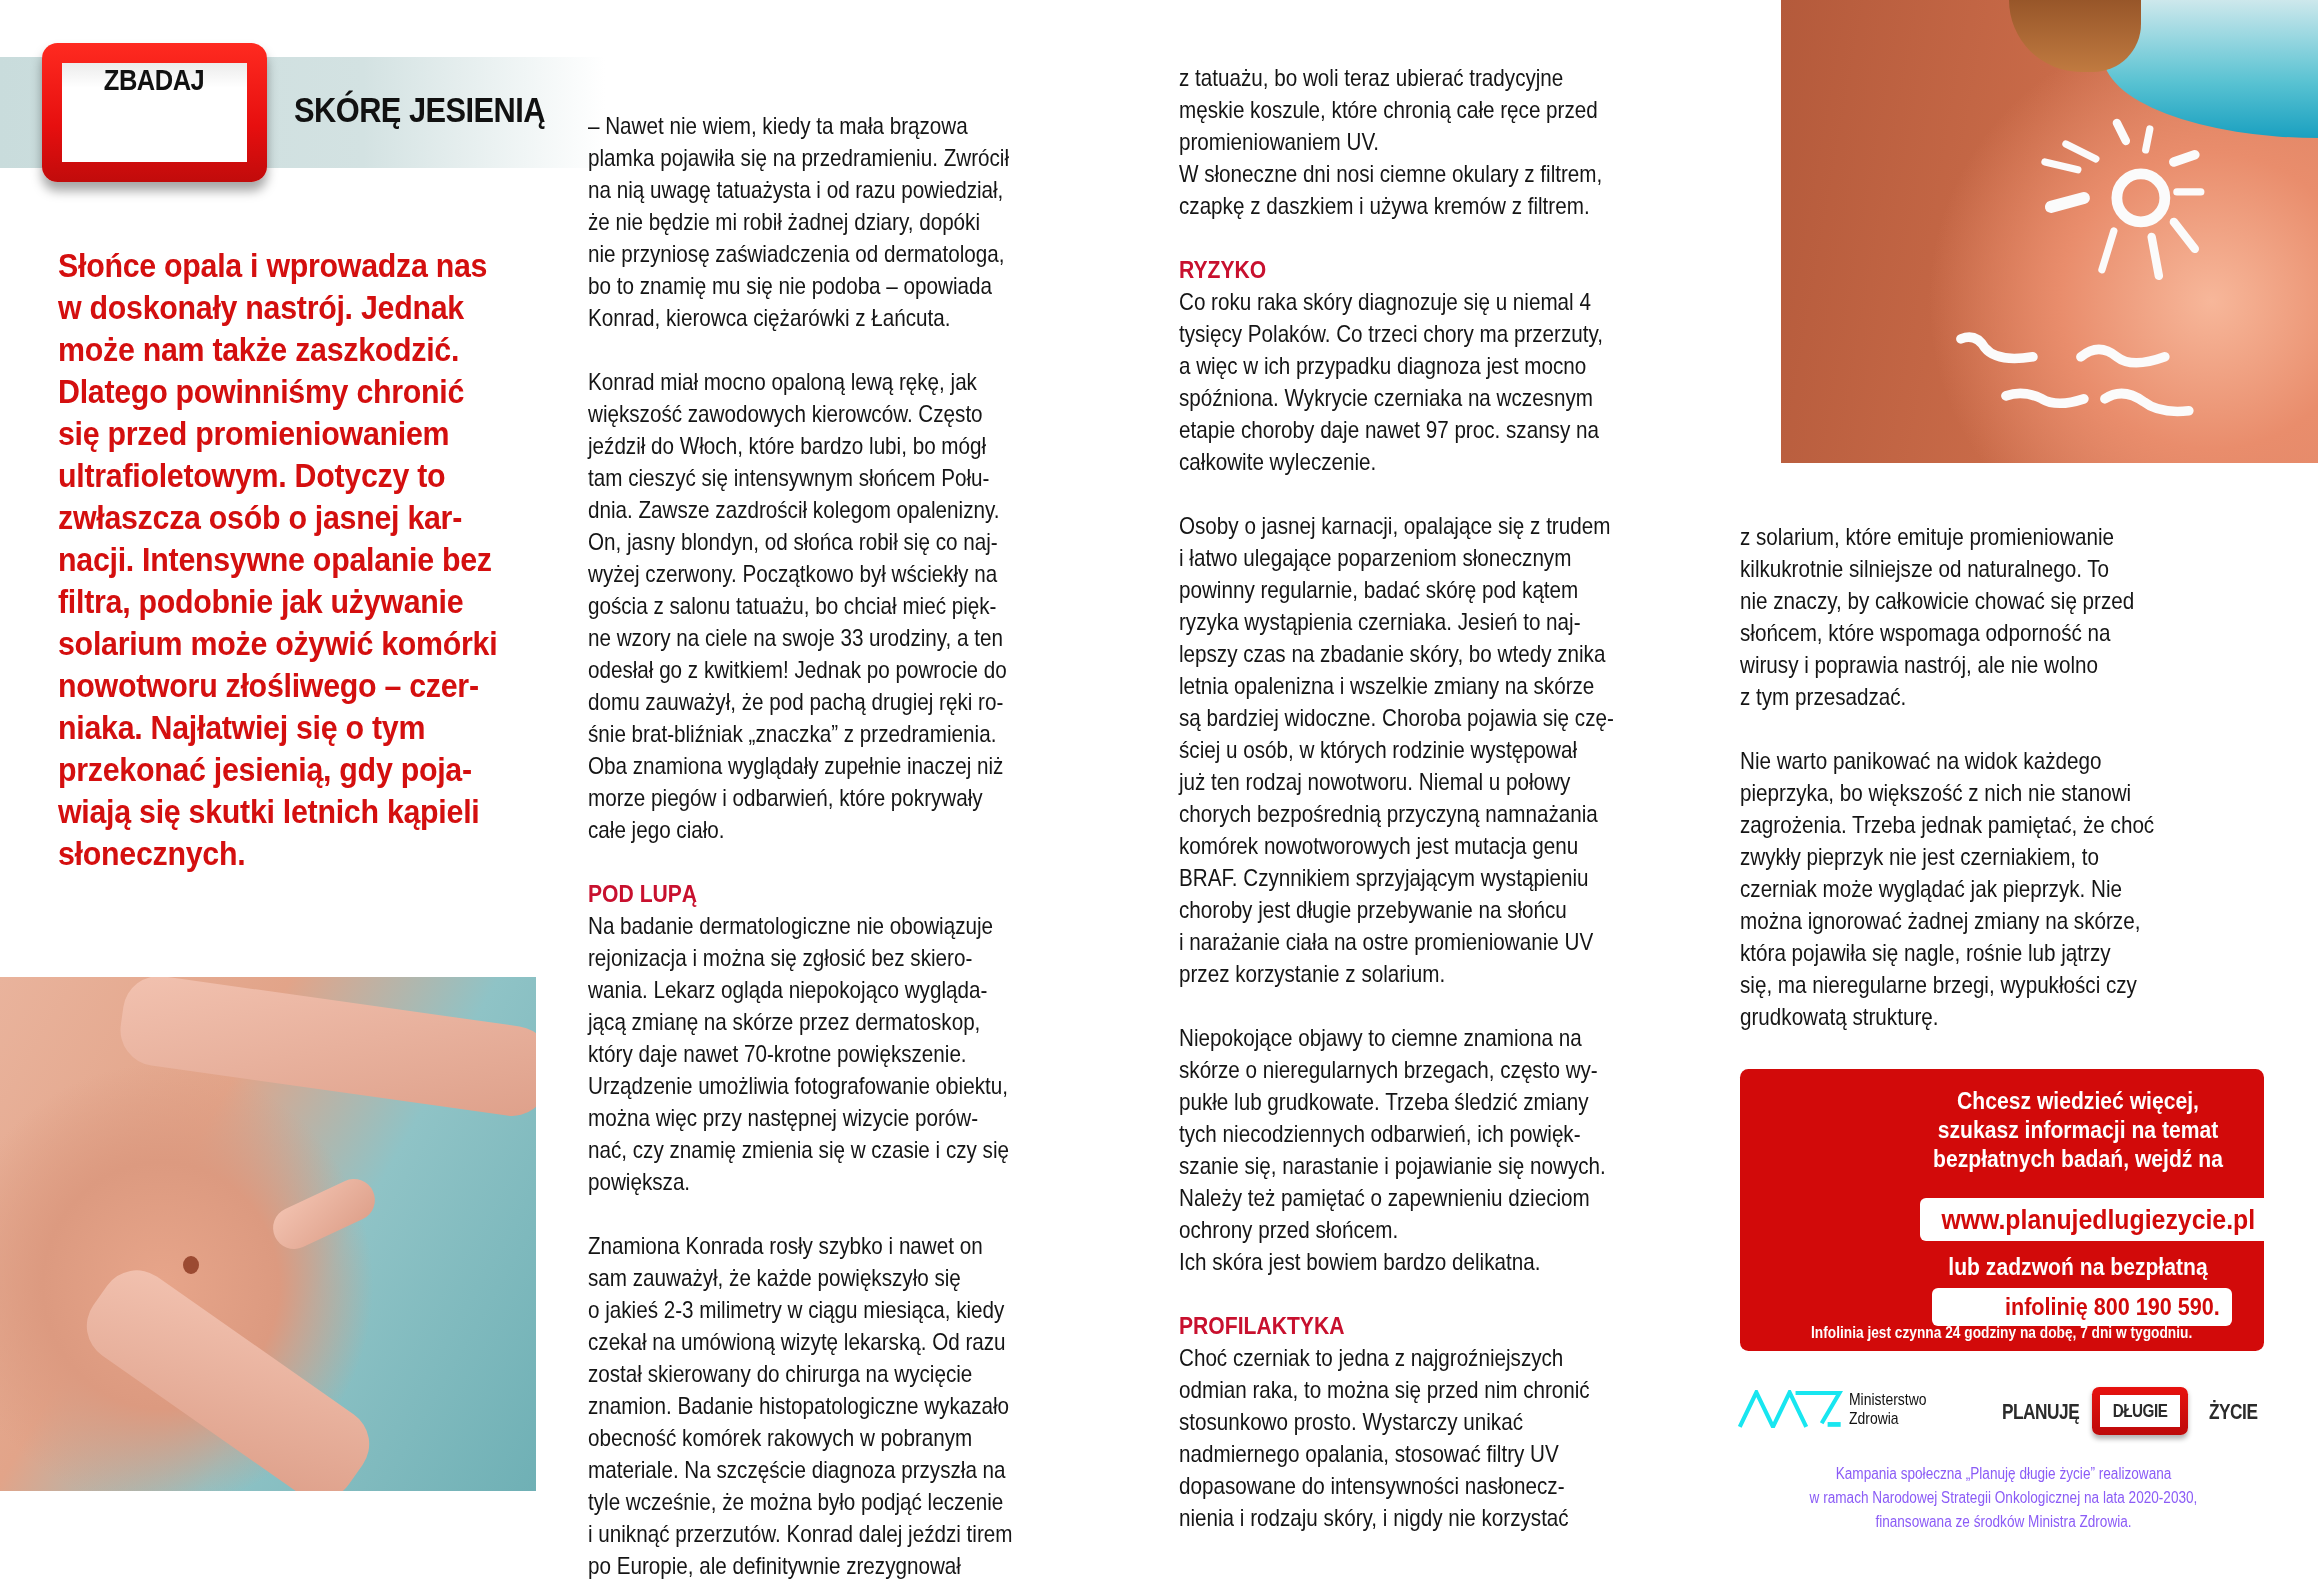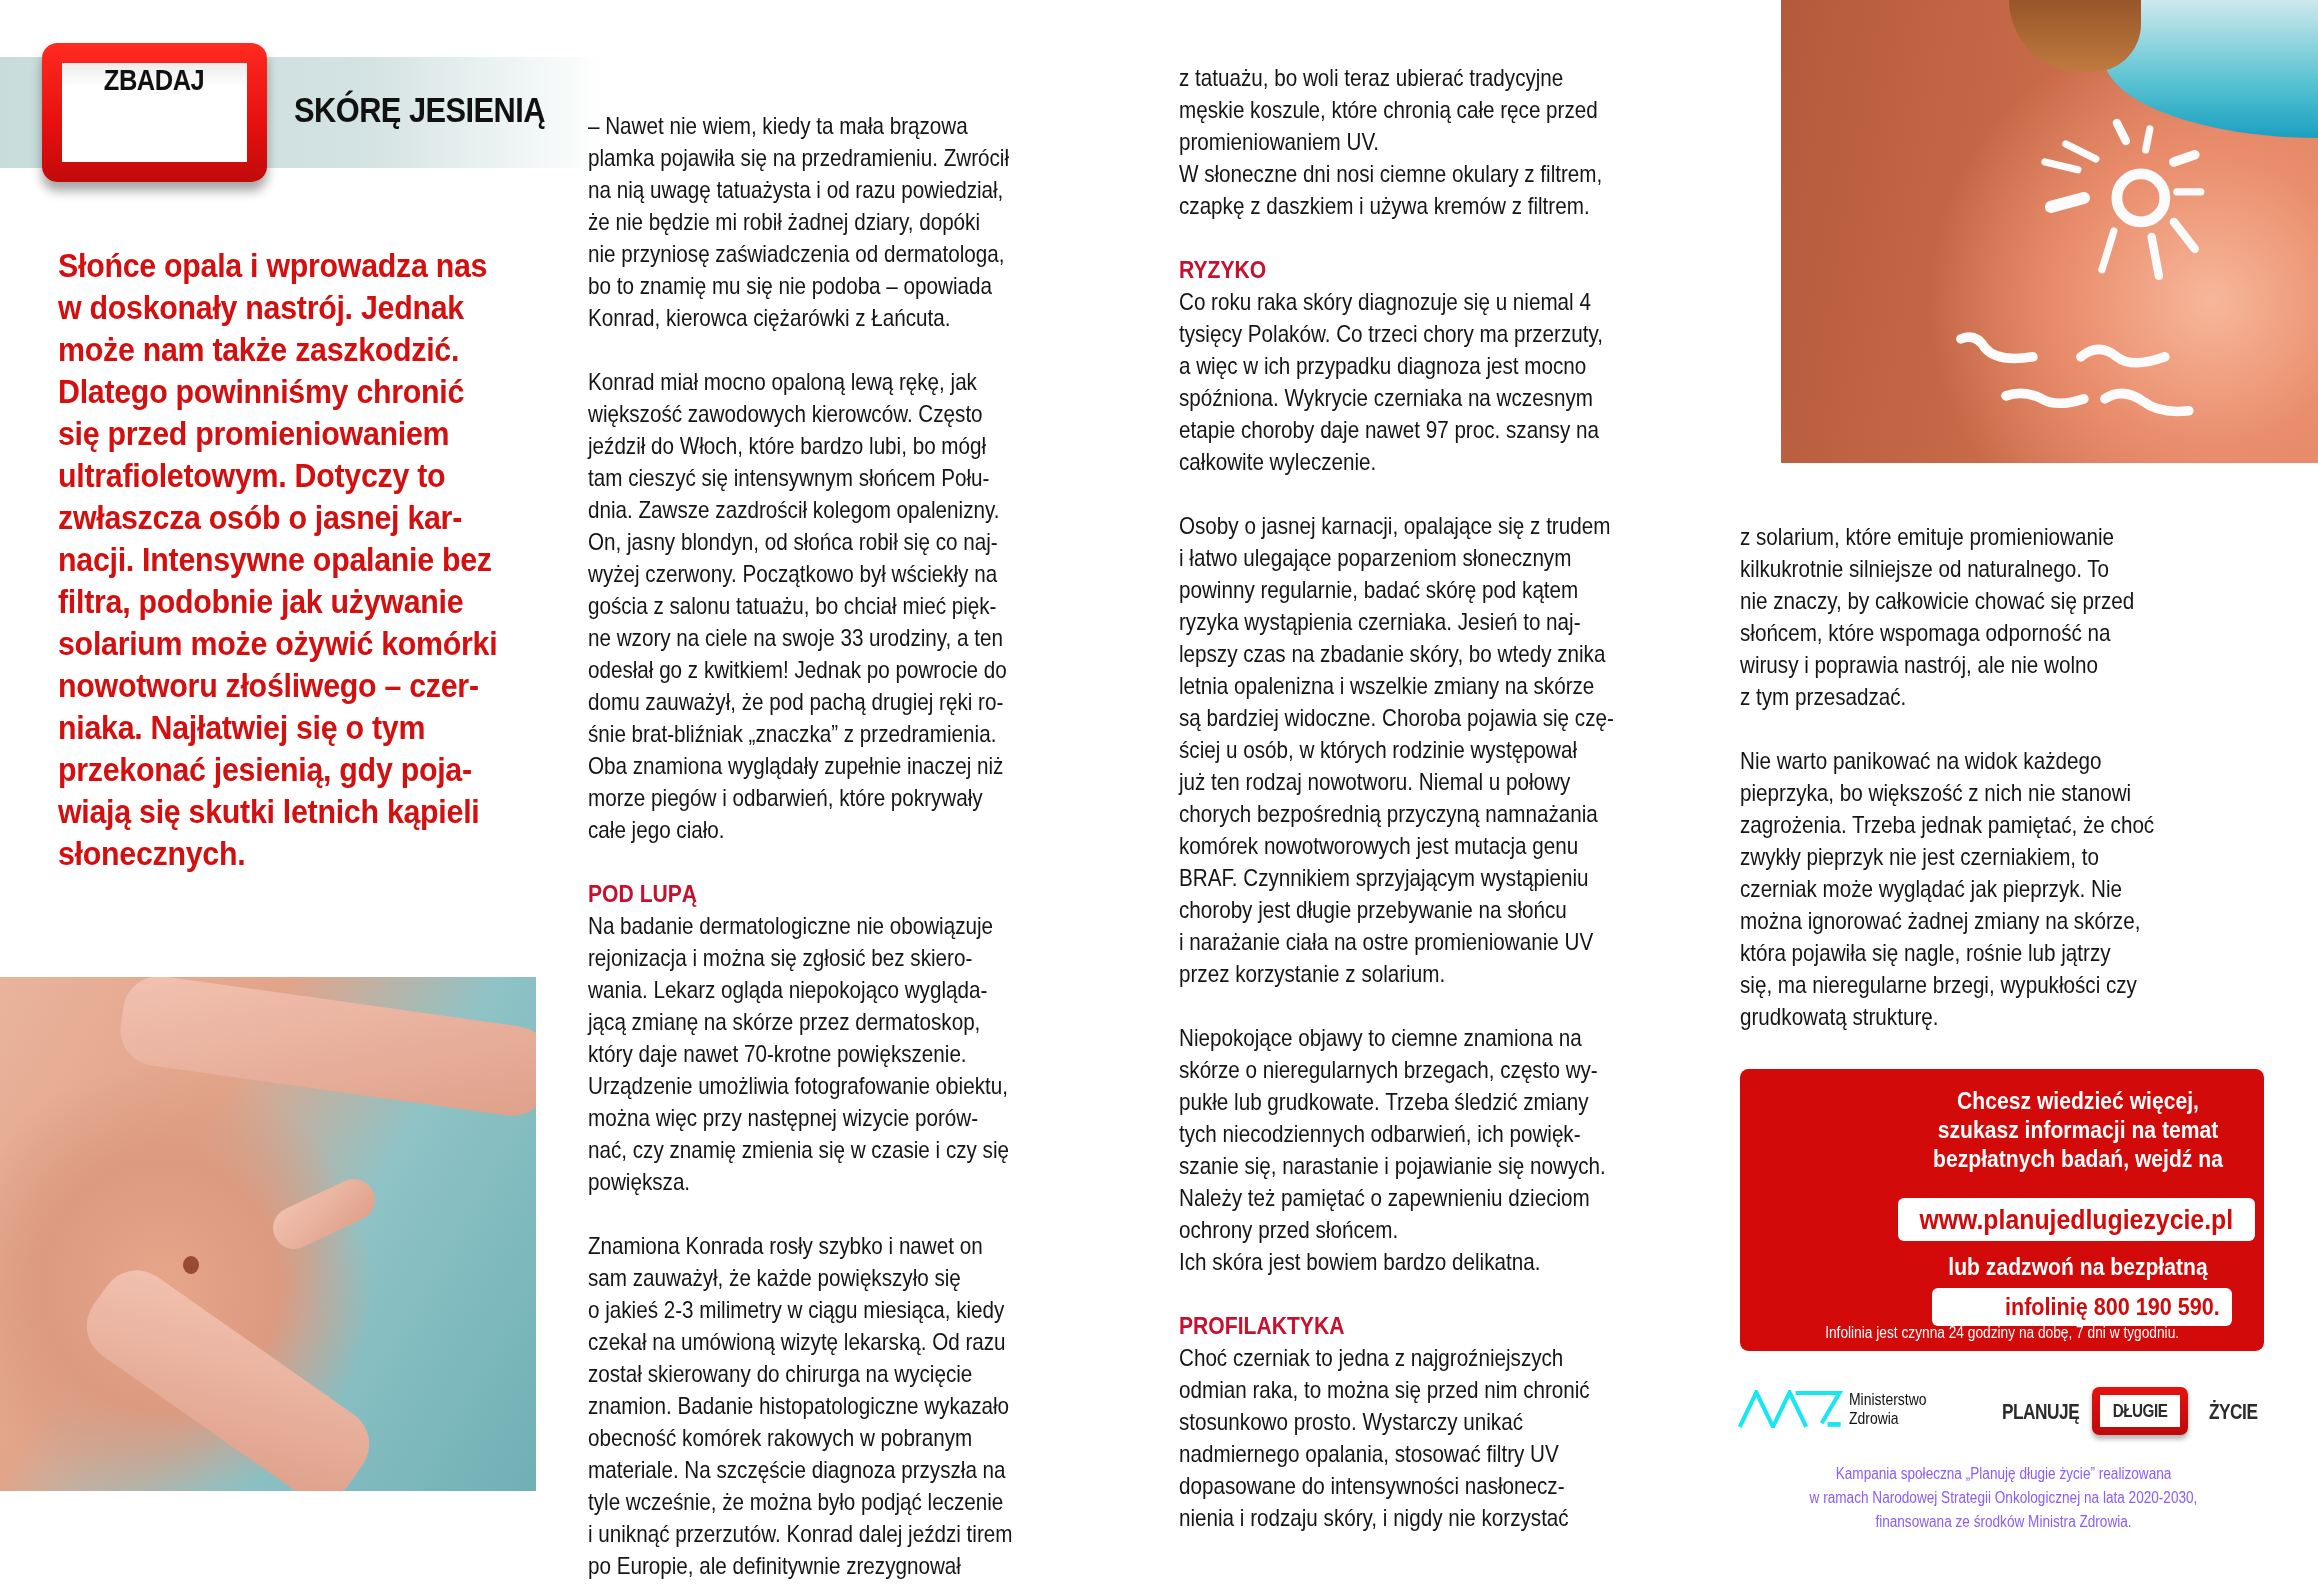--- a/index.html
+++ b/index.html
@@ -36,27 +36,27 @@
   
   .info{left:1740px;top:1069px;width:524px;height:282px;background:#d20a0a;border-radius:8.4px;}
   .tip-card{position:absolute;left:13px;top:13px;width:135px;height:140px;background:#fff;border-radius:6px;}
   .tip-map{position:absolute;left:12px;top:24px;width:111px;height:99px;}
   .tip-letters{position:absolute;left:24px;top:57px;font-weight:bold;font-size:21.6px;color:#e8481a;transform:scaleX(0.85);transform-origin:left;}
   .tip-lines{position:absolute;left:59px;top:54px;font-weight:bold;font-size:7.8px;line-height:10.8px;color:#2633d8;transform:scaleX(0.85);transform-origin:left;}
   .tip-phone{position:absolute;left:59px;top:89px;font-size:13px;font-weight:bold;color:#e8481a;transform:scaleX(0.7);transform-origin:left;white-space:nowrap;}
   .info-text{position:absolute;left:161px;width:354px;text-align:center;color:#fff;font-weight:bold;font-size:24px;line-height:29px;}
   .info-head{top:17px;}
   .info-head span{display:block;white-space:nowrap;transform:scaleX(0.88);}
-  .url-pill{position:absolute;left:158px;top:129px;width:357px;height:43px;background:#fff;border-radius:6px;display:flex;align-items:center;justify-content:center;}
+  .url-pill{position:absolute;left:180px;top:129px;width:357px;height:43px;background:#fff;border-radius:6px;display:flex;align-items:center;justify-content:center;}
   .url-pill span{color:#d20a0a;font-weight:bold;font-size:27.6px;transform:scaleX(0.9);white-space:nowrap;}
   .call{top:183px;}
   .call span{display:block;white-space:nowrap;transform:scaleX(0.88);}
   .phone-pill{position:absolute;left:192px;top:219px;width:300px;height:38px;background:#fff;border-radius:6px;display:flex;align-items:center;justify-content:flex-end;}
   .phone-pill span{color:#d20a0a;font-weight:bold;font-size:24px;transform:scaleX(0.9);white-space:nowrap;}
-  .info-foot{position:absolute;left:0;right:0;top:255px;text-align:center;color:#fff;font-weight:normal;font-size:15.6px;white-space:nowrap;}
+  .info-foot{position:absolute;left:0;right:0;top:255px;text-align:center;color:#fff;font-weight:bold;font-size:15.6px;white-space:nowrap;}
   .info-foot span{display:inline-block;transform:scaleX(0.88);}
   
   .mz-logo{left:1738px;top:1390px;width:210px;height:38px;}
   .mz-text{position:absolute;left:111px;top:0;font-size:17px;line-height:19px;color:#111;transform:scaleX(0.82);transform-origin:left;}
   .pdz-logo{left:2002px;top:1381px;width:264px;height:60px;}
   .pdz-word{position:absolute;top:18px;font-weight:bold;font-size:21.6px;color:#2b2b2b;letter-spacing:-0.6px;transform:scaleX(0.8);transform-origin:left;white-space:nowrap;}
   .pdz-box{position:absolute;left:90px;top:6px;width:96px;height:48px;border-radius:7.2px;background:linear-gradient(180deg,#e7120f,#bd0a0a);box-shadow:0 3.6px 4.8px rgba(0,0,0,0.3);}
   .pdz-box-inner{position:absolute;left:8.4px;top:8.4px;right:8.4px;bottom:8.4px;background:#fff;display:flex;align-items:center;justify-content:center;}
   .pdz-box-inner span{font-weight:bold;font-size:19px;color:#2b2b2b;letter-spacing:-0.6px;transform:scaleX(0.8);}
   .footer-note{left:1740px;top:1462px;width:527px;text-align:center;font-size:16px;line-height:24px;color:#8b5cf6;}

